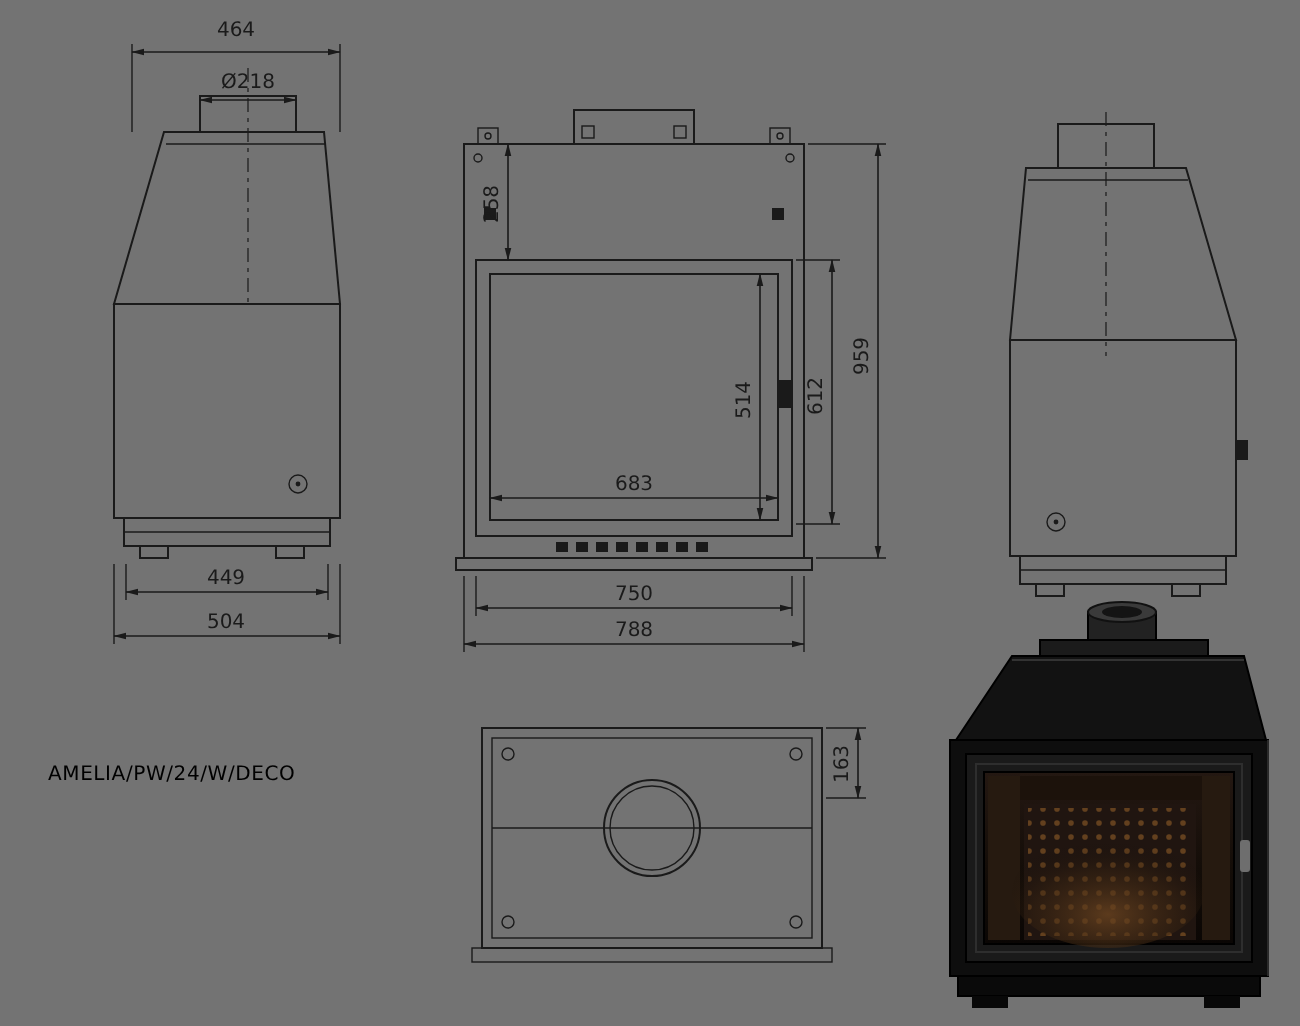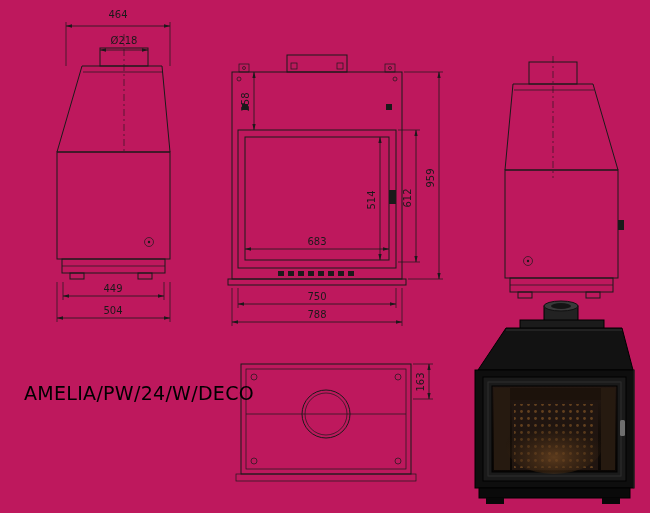--- a/index.html
+++ b/index.html
@@ -1,26 +1,26 @@
 <!DOCTYPE html>
 <html><head>
 <meta charset="utf-8">
 <style>
   html,body{margin:0;padding:0;background:#ffffff;}
   body{width:650px;height:513px;position:relative;overflow:hidden;
        font-family:"DejaVu Sans","Liberation Sans",sans-serif;}
-  .canvas{position:absolute;inset:0;background:#be185d;padding-left:40px;}
+  .canvas{position:absolute;inset:0;background:#737373;padding-left:40px;}
   .drw{position:absolute;}
   svg text{font-family:"DejaVu Sans","Liberation Sans",sans-serif;font-size:10px;fill:#1a1a1a;}
   svg .ln{stroke:#1a1a1a;stroke-width:1;fill:none;}
   svg .thin{stroke:#1a1a1a;stroke-width:0.7;fill:none;}
   svg .dim{stroke:#1a1a1a;stroke-width:0.8;fill:none;}
   svg .cl{stroke:#1a1a1a;stroke-width:0.6;fill:none;stroke-dasharray:7 3 2 3;}
   svg .blk{fill:#1a1a1a;stroke:none;}
-  .product-label{position:absolute;left:24px;top:382px;font-size:19px;color:#000;
+  .product-label{position:absolute;left:24px;top:382px;font-size:10px;color:#000;
                  letter-spacing:0.3px;white-space:nowrap;}
 </style>
 </head>
 <body>
 
 <div class="canvas">
 
   <svg width="0" height="0" style="position:absolute" aria-hidden="true">
     <defs>
       <marker id="arr" viewBox="0 0 10 10" refX="9.5" refY="5" markerWidth="8" markerHeight="8" orient="auto-start-reverse">

